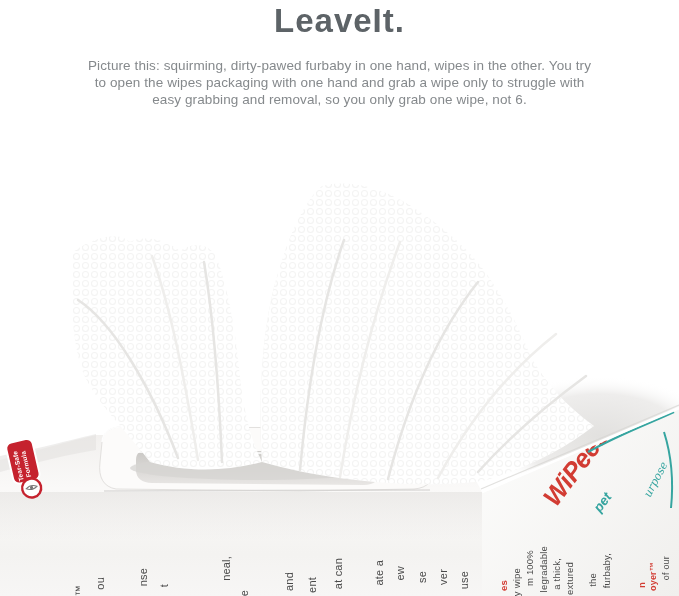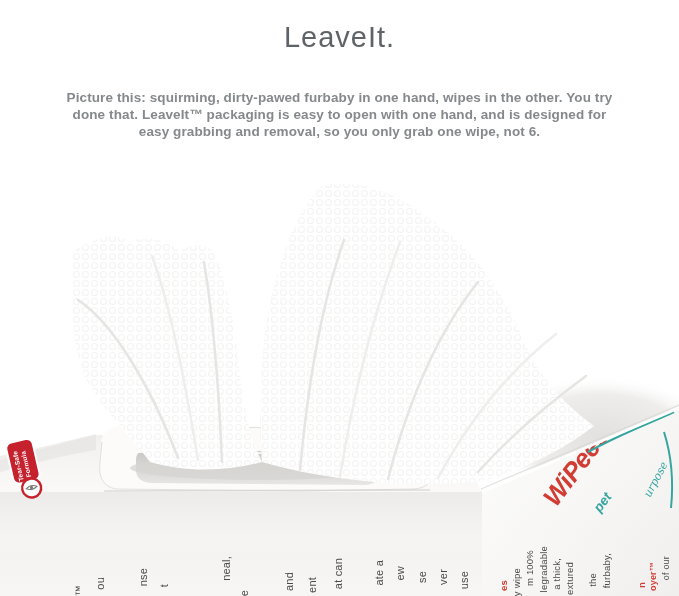--- a/index.html
+++ b/index.html
@@ -1,23 +1,23 @@
 <!DOCTYPE html>
 <html style="--title: #5d6367; --paragraph: #85898c; --red: #d23c33; --badge_red: #c5222e; --teal: #36a5a0; --side_text: #4a4a4a;"><head>
 <meta charset="utf-8">
 <style>
   html,body{margin:0;padding:0;background:#fff;}
   .stage{position:relative;width:679px;height:596px;overflow:hidden;background:#fff;
          font-family:"Liberation Sans",sans-serif;}
   .photo-svg{position:absolute;left:0;top:0;}
   .header{position:absolute;left:0;top:0;width:679px;text-align:center;z-index:5;}
-  .title{margin:0;padding-top:18px;font-weight:400;font-size:29px;line-height:38px;
+  .title{margin:0;padding-top:2px;font-weight:700;font-size:33px;line-height:38px;
          letter-spacing:1px;color:var(--title,#5d6367);}
-  .desc{margin-top:33px;font-size:13.5px;line-height:17px;color:var(--paragraph,#85898c);
-        letter-spacing:.1px;font-weight:bold;}
+  .desc{margin-top:17px;font-size:13.5px;line-height:17px;color:var(--paragraph,#85898c);
+        letter-spacing:.1px;}
   .desc div{white-space:nowrap;}
   
   text{font-family:"Liberation Sans",sans-serif;}
   .side{fill:var(--side_text,#4a4a4a);font-size:11px;letter-spacing:.2px;}
   .side.g2{font-size:9.5px;}
   .side.g3{font-size:9px;}
   .side.red{fill:var(--red,#cf3a30);font-weight:bold;}
   .brand-pet{fill:var(--teal,#36a5a0);font-size:13.5px;font-weight:bold;font-style:italic;}
   .brand-name{fill:var(--red,#d23c33);font-size:26px;font-weight:bold;font-style:italic;
               letter-spacing:-.5px;}
@@ -166,18 +166,18 @@
         <path d="M-3.5,20.5 Q2,16.8 7.5,20.5 Q2,24.2 -3.5,20.5 Z" fill="none" stroke="#777777" stroke-width="1.1"></path>
         <circle cx="2" cy="20.5" r="1.6" fill="#777777"></circle>
       </g>
     </g>
   </svg>
 
   <div class="header">
     <h1 class="title">LeaveIt.</h1>
     <div class="desc">
       <div>Picture this: squirming, dirty-pawed furbaby in one hand, wipes in the other. You try</div>
-      <div>done that. LeaveIt™ packaging is easy to open with one hand, and is designed for</div>
+      <div>to open the wipes packaging with one hand and grab a wipe only to struggle with</div>
       <div>easy grabbing and removal, so you only grab one wipe, not 6.</div>
     </div>
   </div>
 
 </div>
 
 </body></html>

